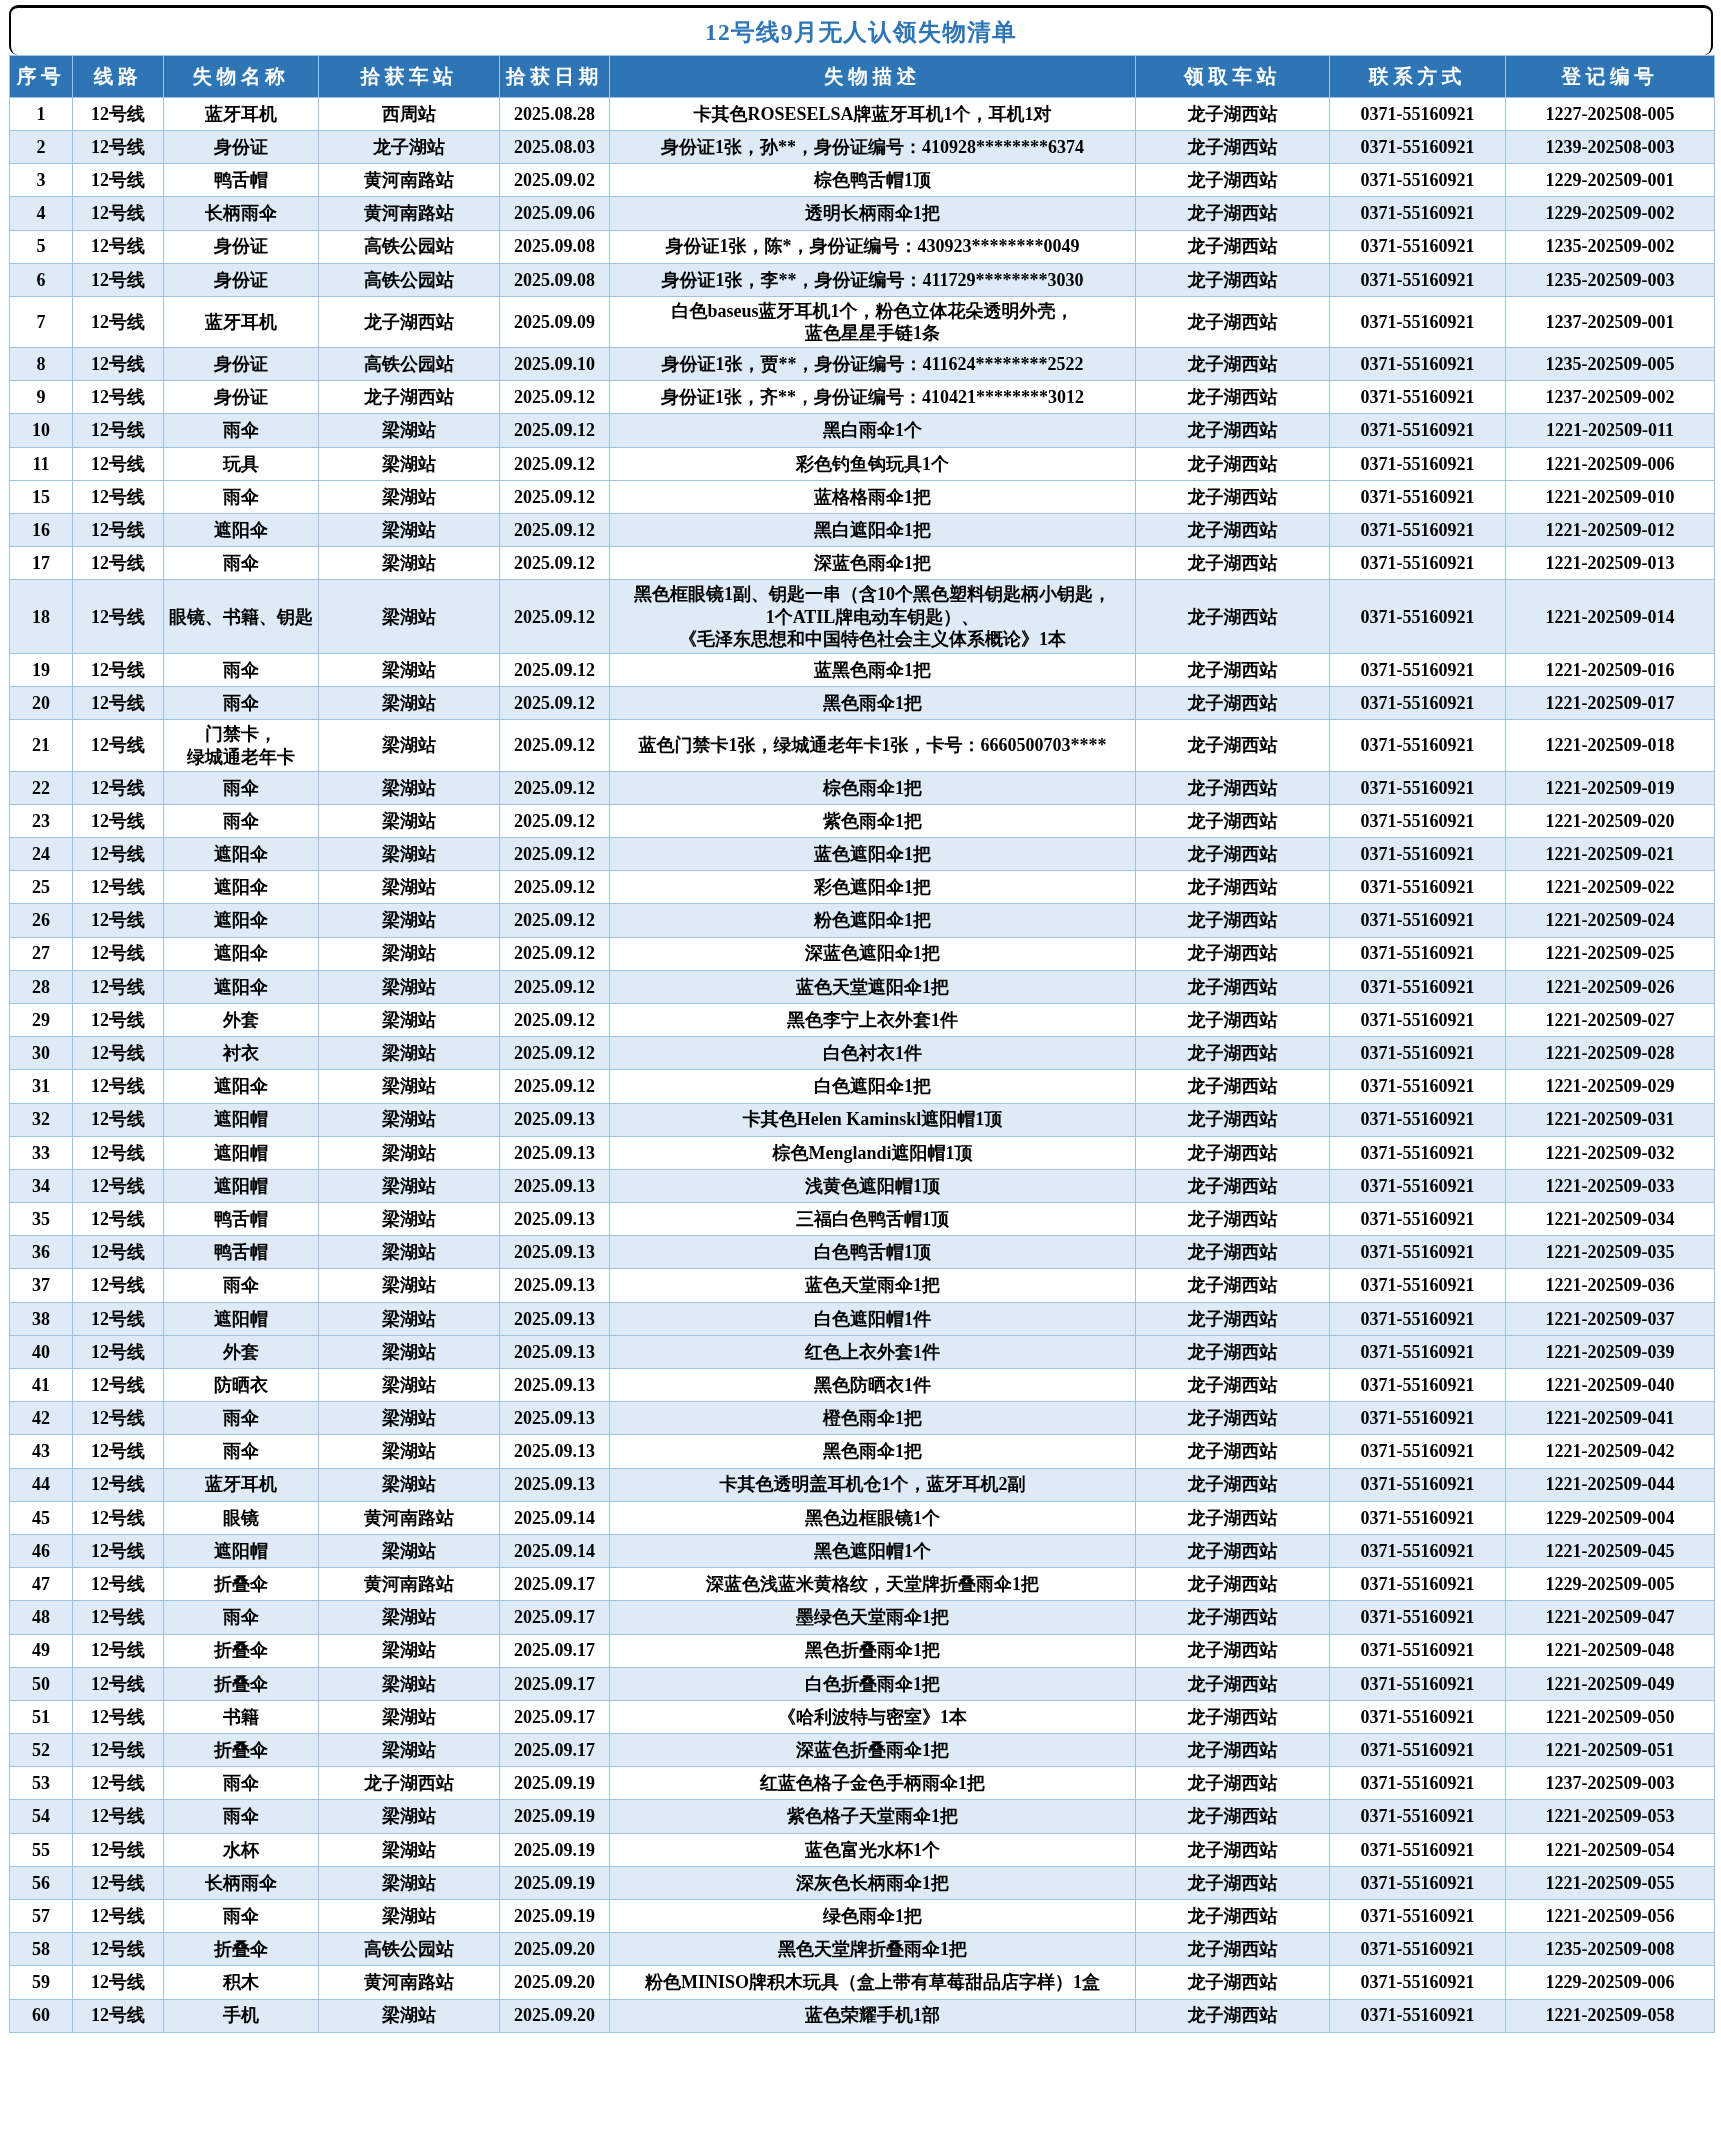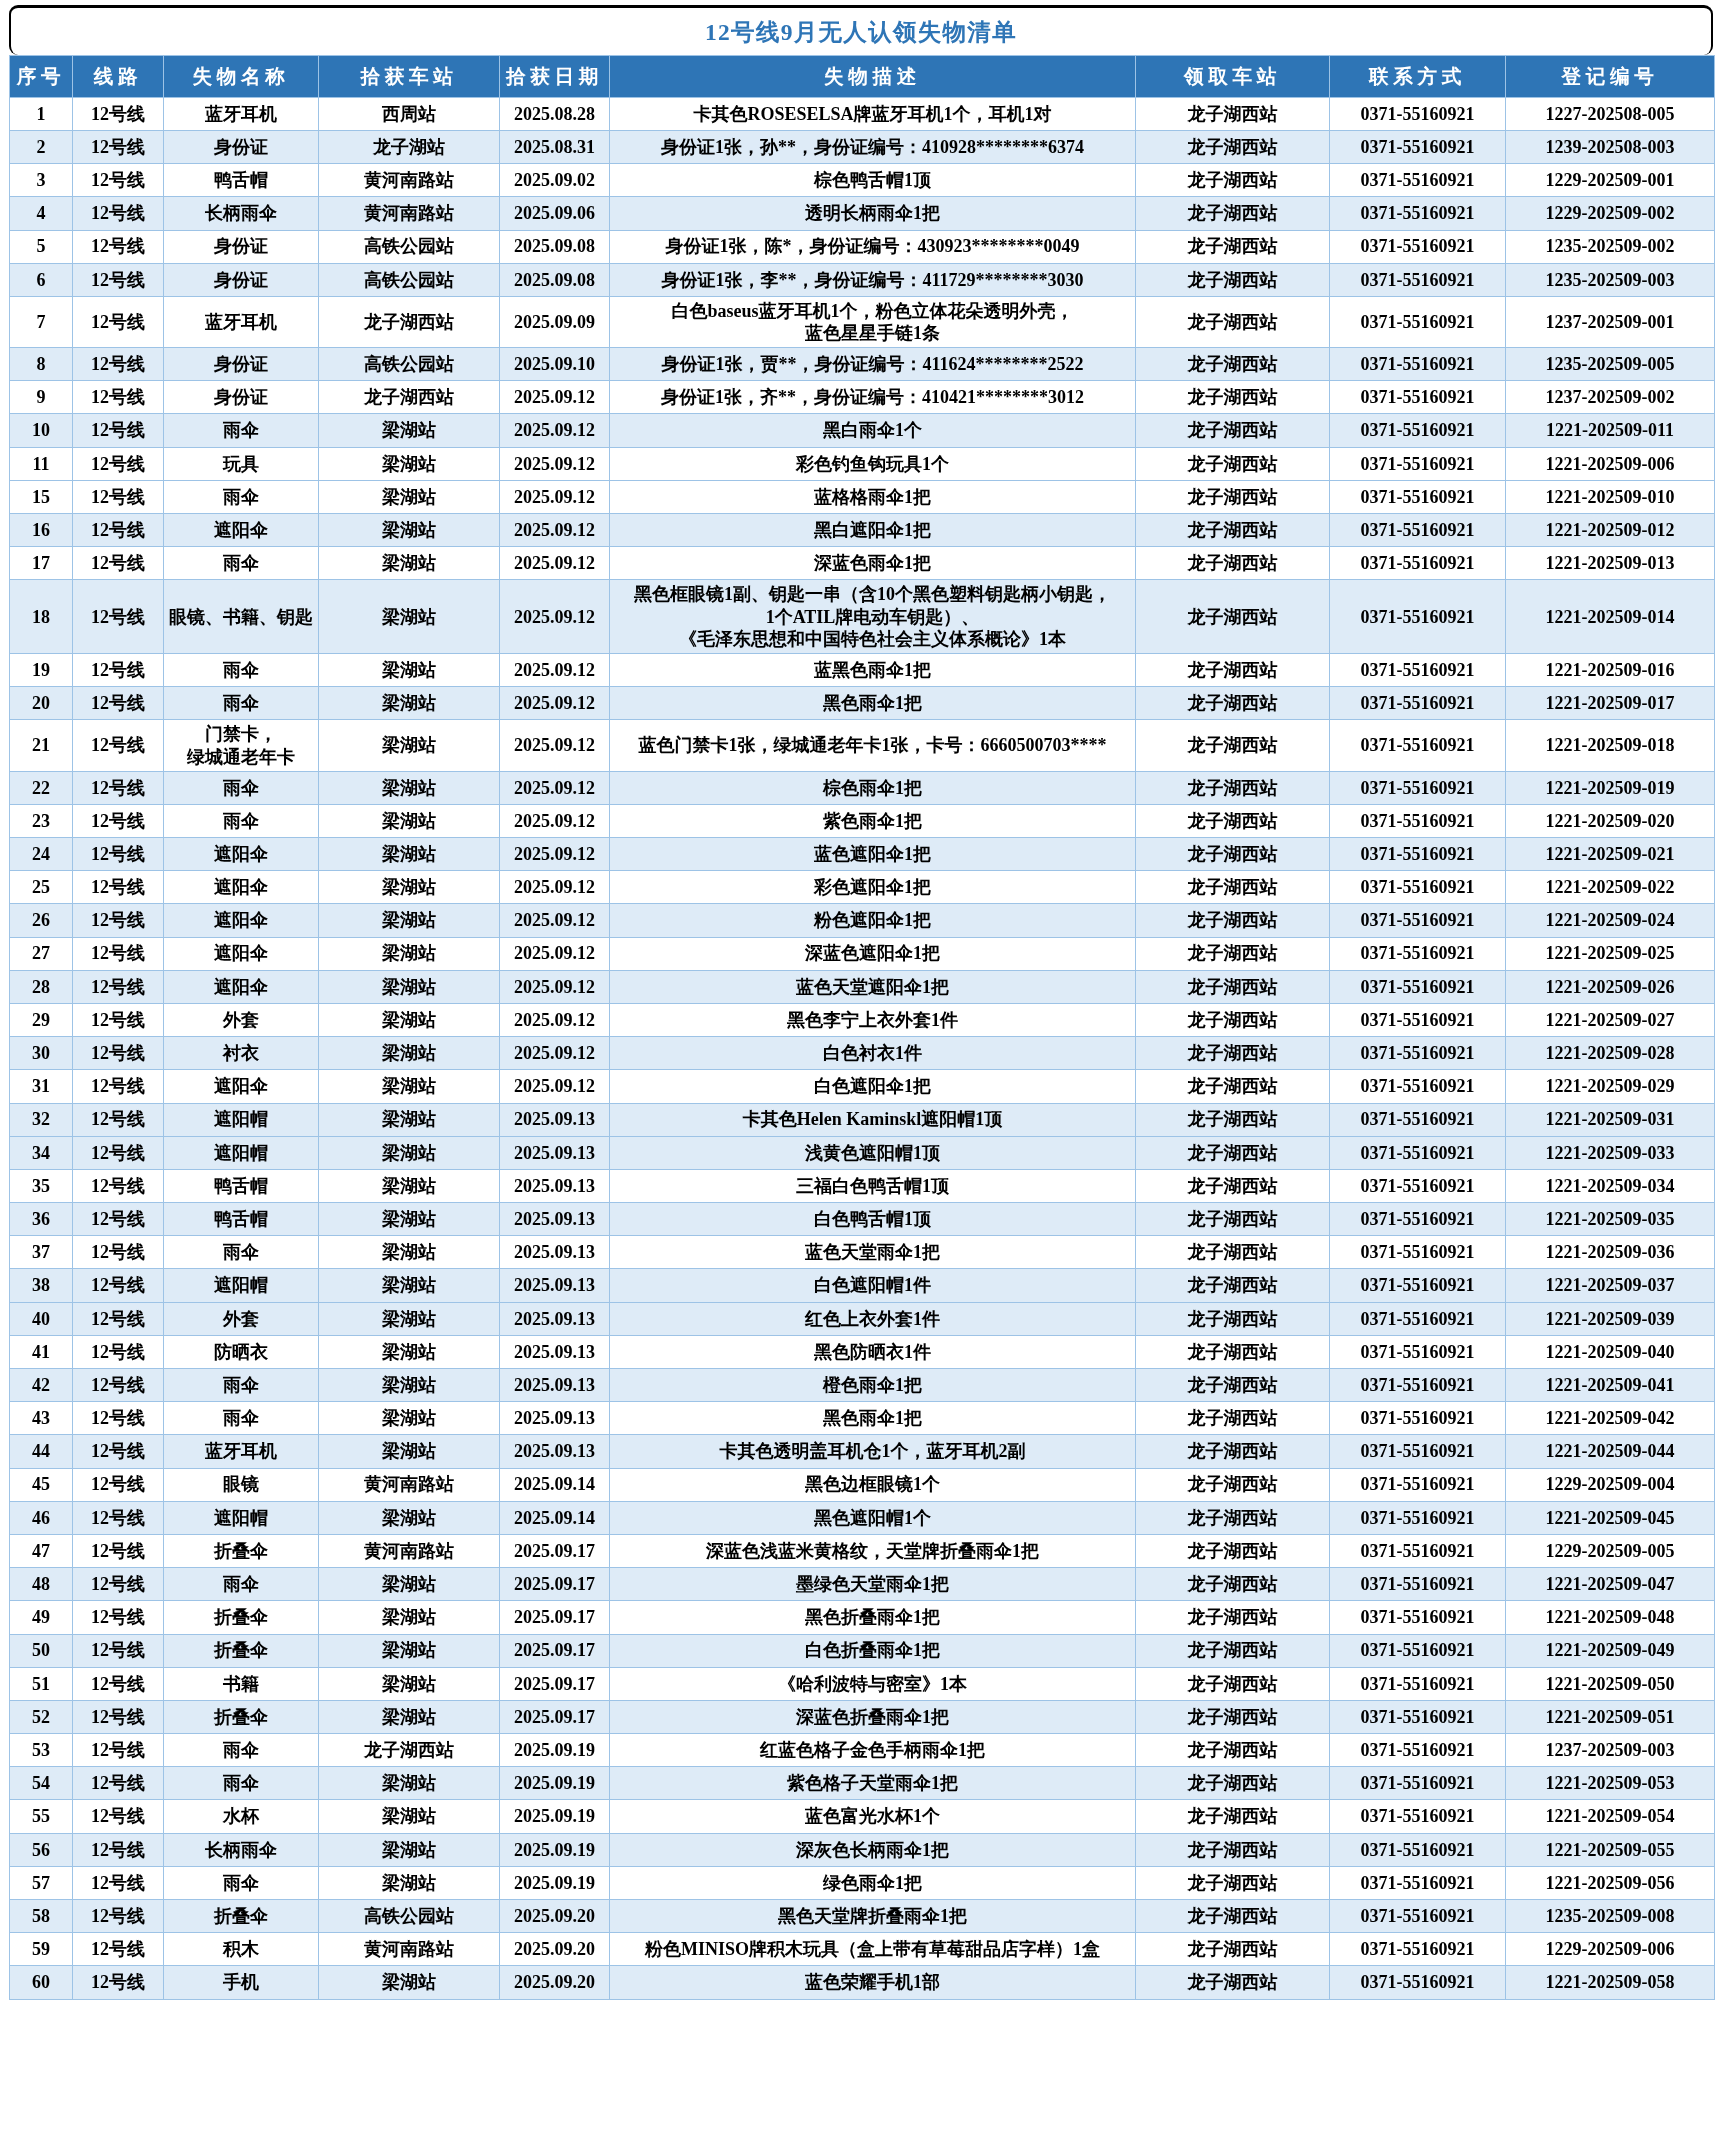--- a/index.html
+++ b/index.html
@@ -96,21 +96,21 @@
           <td class="c-description">卡其色ROSESELSA牌蓝牙耳机1个，耳机1对</td>
           <td class="c-pickup-station">龙子湖西站</td>
           <td class="c-contact">0371-55160921</td>
           <td class="c-registration-no">1227-202508-005</td>
         </tr>
         <tr class="alt">
           <td class="c-seq">2</td>
           <td class="c-line">12号线</td>
           <td class="c-item-name">身份证</td>
           <td class="c-found-station">龙子湖站</td>
-          <td class="c-found-date">2025.08.31</td>
+          <td class="c-found-date">2025.08.03</td>
           <td class="c-description">身份证1张，孙**，身份证编号：410928********6374</td>
           <td class="c-pickup-station">龙子湖西站</td>
           <td class="c-contact">0371-55160921</td>
           <td class="c-registration-no">1239-202508-003</td>
         </tr>
         <tr class="plain">
           <td class="c-seq">3</td>
           <td class="c-line">12号线</td>
           <td class="c-item-name">鸭舌帽</td>
           <td class="c-found-station">黄河南路站</td>
@@ -398,20 +398,31 @@
         <tr class="alt">
           <td class="c-seq">32</td>
           <td class="c-line">12号线</td>
           <td class="c-item-name">遮阳帽</td>
           <td class="c-found-station">梁湖站</td>
           <td class="c-found-date">2025.09.13</td>
           <td class="c-description">卡其色Helen Kaminskl遮阳帽1顶</td>
           <td class="c-pickup-station">龙子湖西站</td>
           <td class="c-contact">0371-55160921</td>
           <td class="c-registration-no">1221-202509-031</td>
+        </tr>
+        <tr class="plain">
+          <td class="c-seq">33</td>
+          <td class="c-line">12号线</td>
+          <td class="c-item-name">遮阳帽</td>
+          <td class="c-found-station">梁湖站</td>
+          <td class="c-found-date">2025.09.13</td>
+          <td class="c-description">棕色Menglandi遮阳帽1顶</td>
+          <td class="c-pickup-station">龙子湖西站</td>
+          <td class="c-contact">0371-55160921</td>
+          <td class="c-registration-no">1221-202509-032</td>
         </tr>
         <tr class="alt">
           <td class="c-seq">34</td>
           <td class="c-line">12号线</td>
           <td class="c-item-name">遮阳帽</td>
           <td class="c-found-station">梁湖站</td>
           <td class="c-found-date">2025.09.13</td>
           <td class="c-description">浅黄色遮阳帽1顶</td>
           <td class="c-pickup-station">龙子湖西站</td>
           <td class="c-contact">0371-55160921</td>

